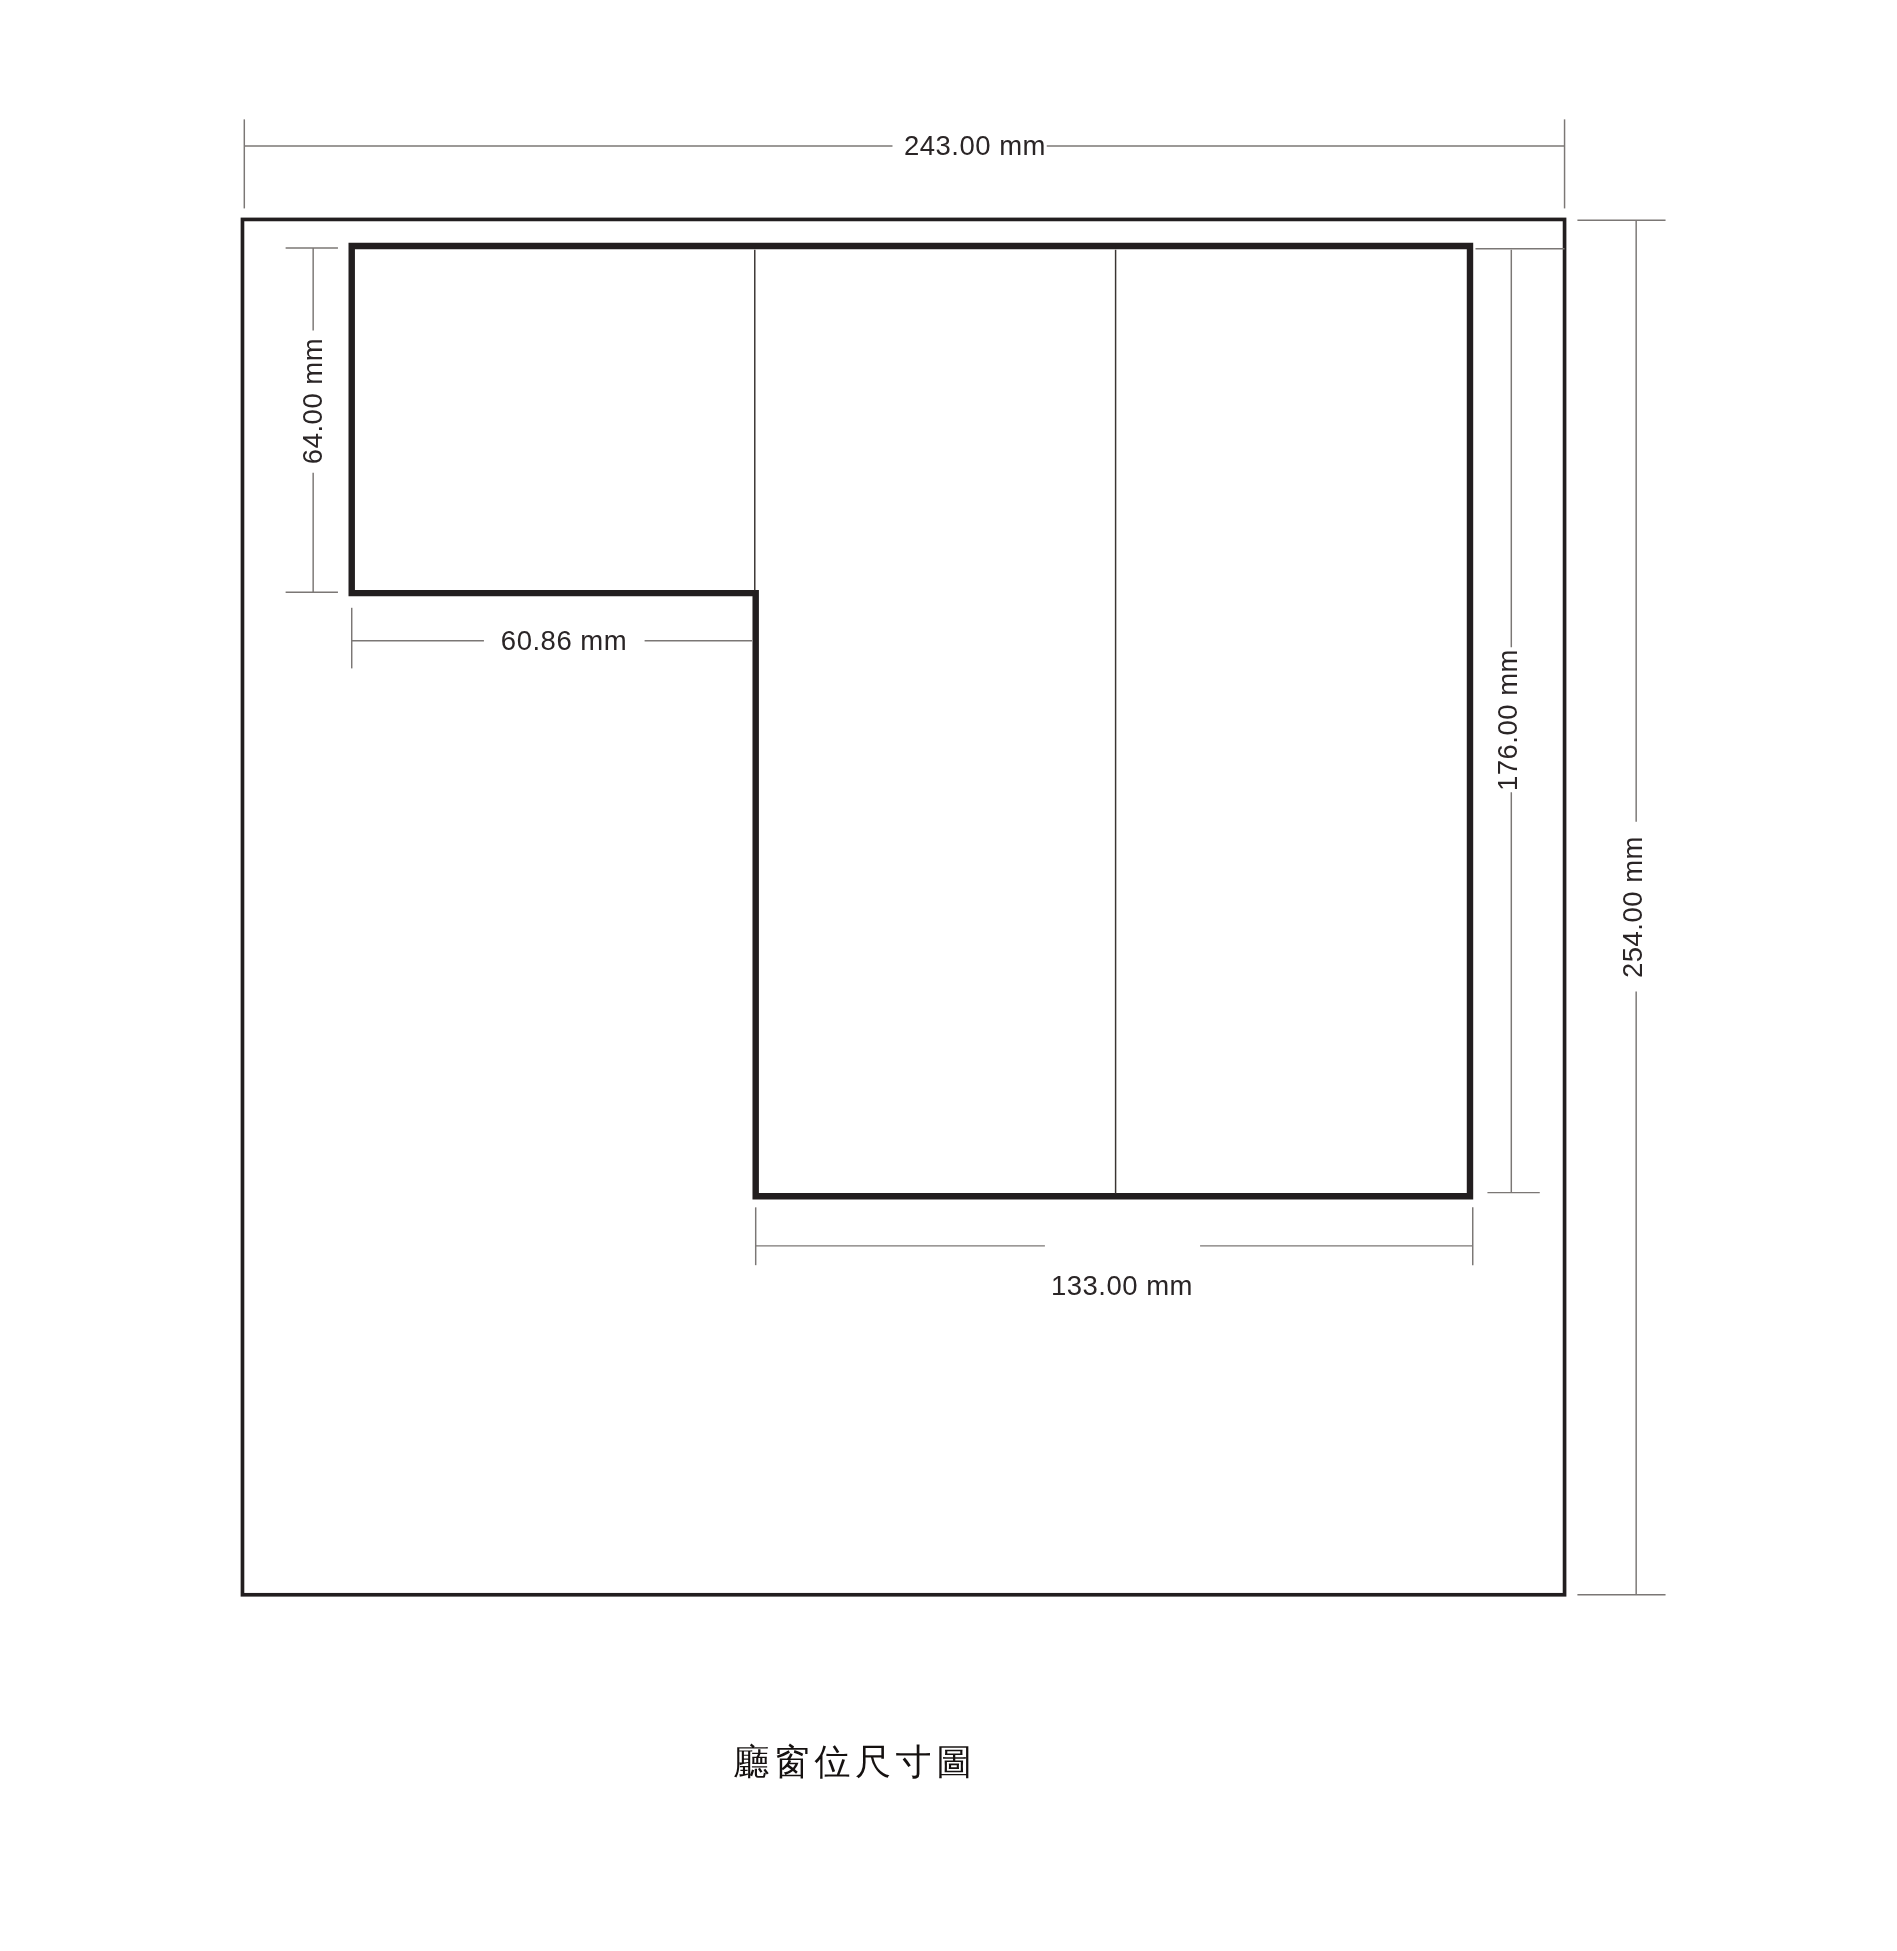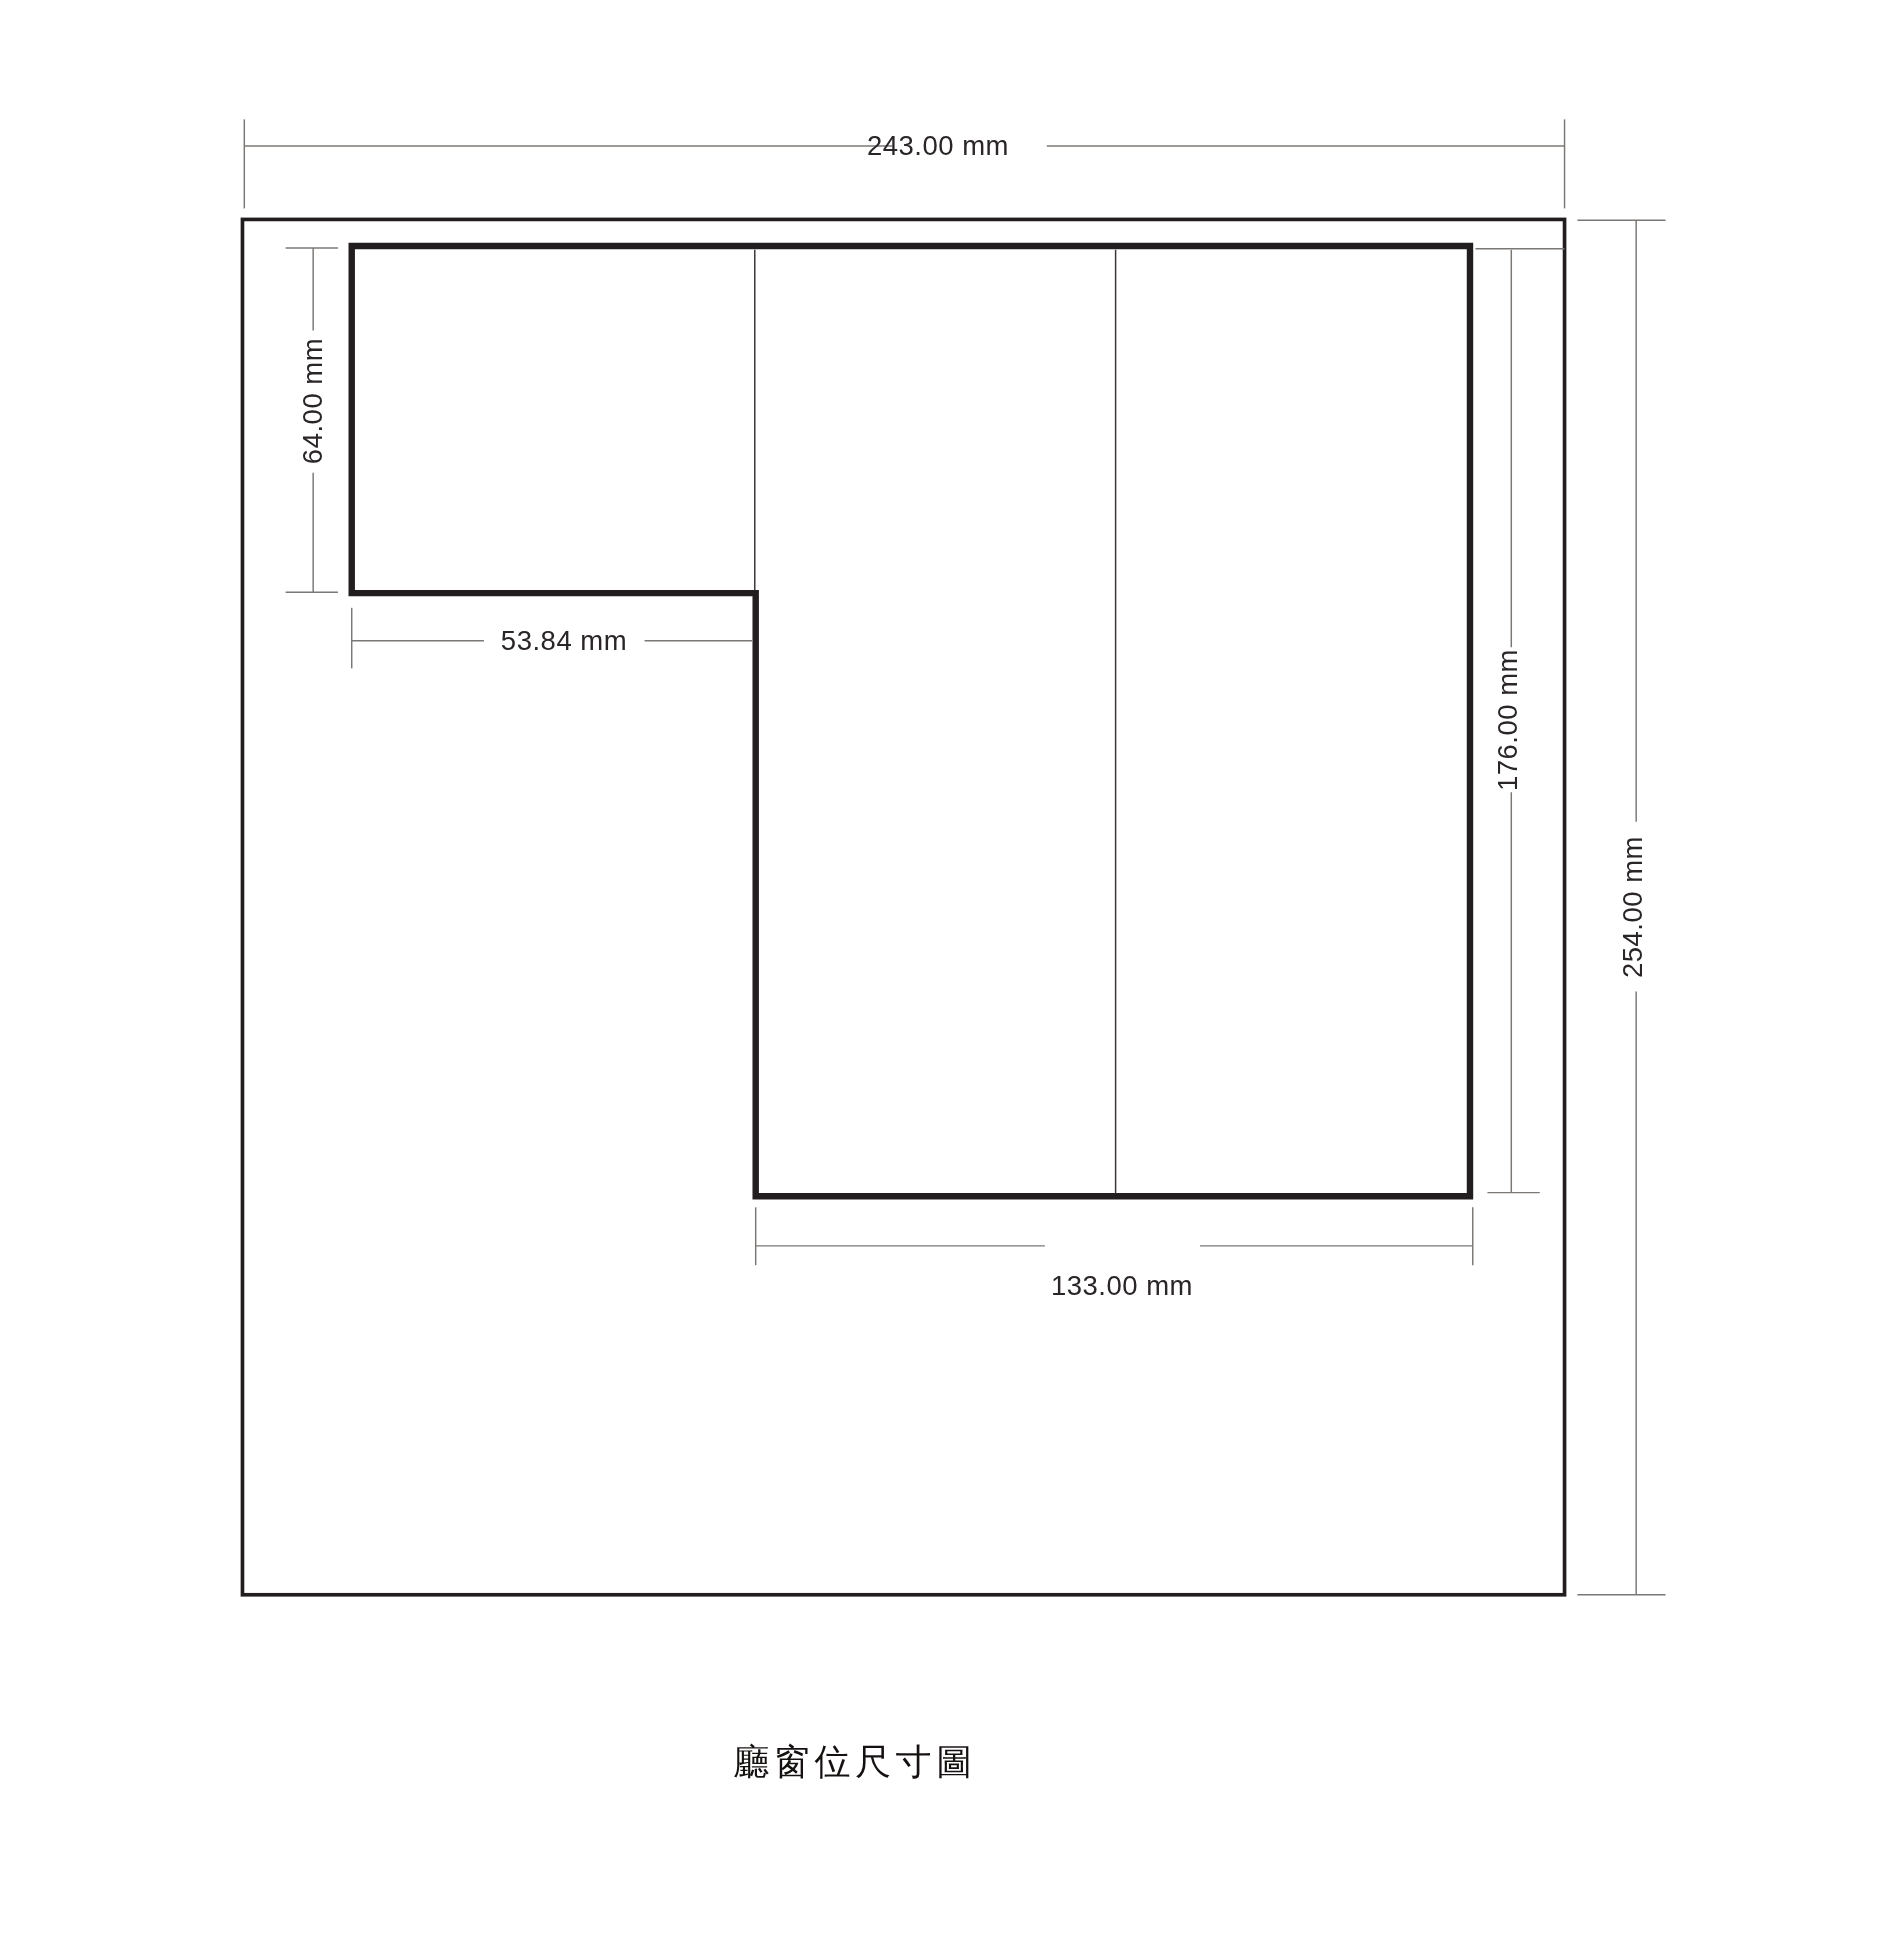--- a/index.html
+++ b/index.html
@@ -99,25 +99,25 @@
     </g>
 
     <g stroke="var(--dimline)" stroke-width="1.6">
       <line x1="823" y1="1357" x2="1138" y2="1357"></line>
       <line x1="1307" y1="1357" x2="1604" y2="1357"></line>
       <line x1="823" y1="1315" x2="823" y2="1378"></line>
       <line x1="1604" y1="1315" x2="1604" y2="1378"></line>
     </g>
   </svg>
 
-  <div class="dim-label" style="left:938px; top:146px;">243.00 mm</div>
+  <div class="dim-label" style="left:975px; top:146px;">243.00 mm</div>
 
   <div class="dim-label vertical" style="left:313px; top:401px;">64.00 mm</div>
 
-  <div class="dim-label" style="left:564px; top:641px;">53.84 mm</div>
+  <div class="dim-label" style="left:564px; top:641px;">60.86 mm</div>
 
   <div class="dim-label vertical" style="left:1508px; top:720px;">176.00 mm</div>
 
   <div class="dim-label vertical" style="left:1633px; top:907px;">254.00 mm</div>
 
   <div class="dim-label" style="left:1122px; top:1286px;text-align:center;">133.00 mm</div>
 
   <div class="drawing-title" style="left:855px; top:1762px;">廳窗位尺寸圖</div>
 
 </div>

